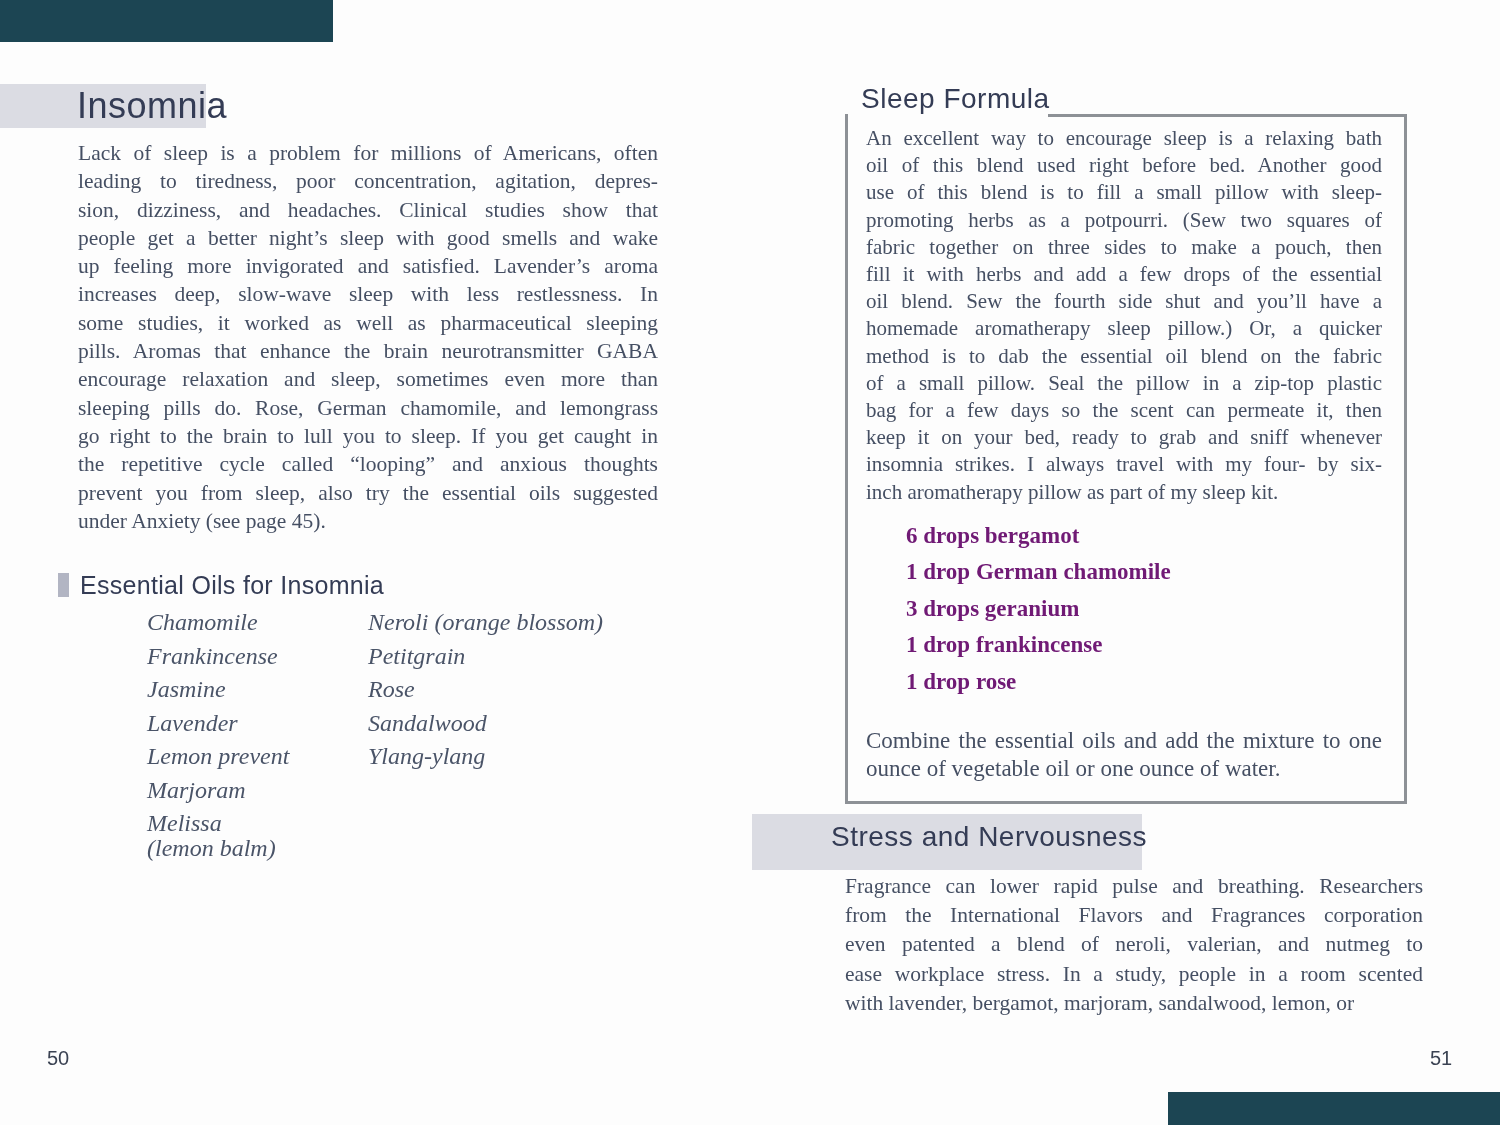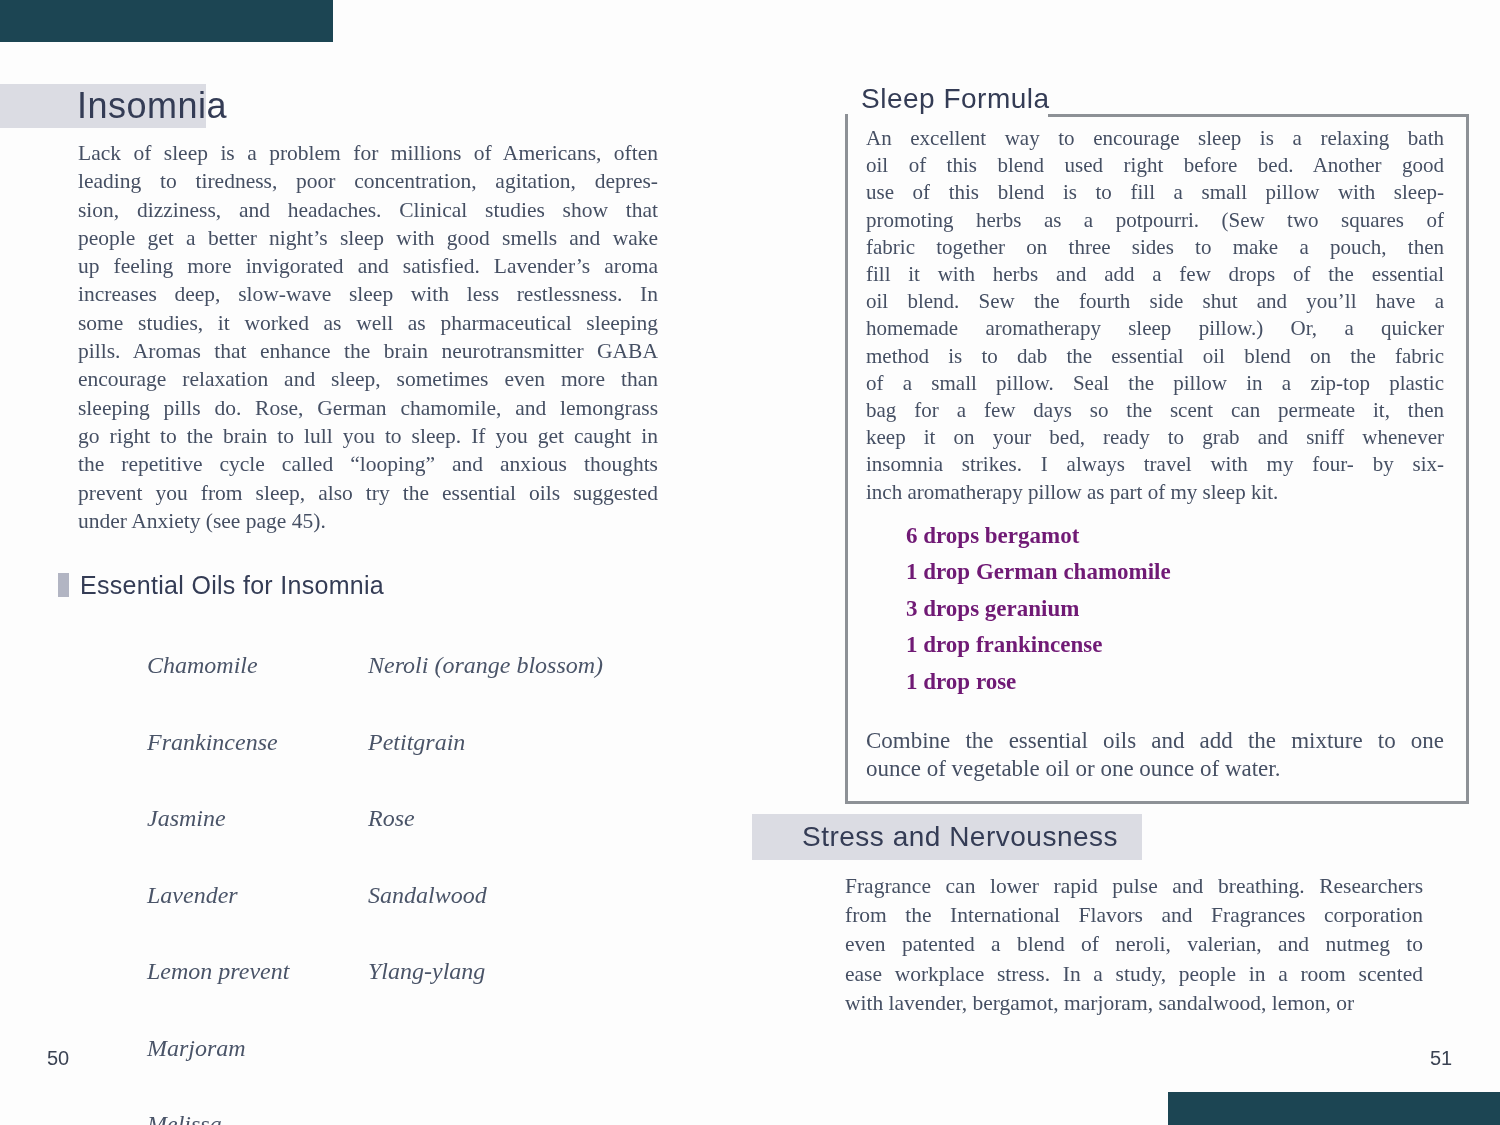--- a/index.html
+++ b/index.html
@@ -16,41 +16,41 @@
   .cover-edge.br { right:0; bottom:0; width:332px; height:33px; }
 
   
   .h-box {
     position:absolute; background:#dbdce3;
     font-family:"Liberation Sans", sans-serif;
     color:#343c55; letter-spacing:0.5px; box-sizing:border-box;
     white-space:nowrap;
   }
   .h-box.insomnia { left:0; top:84px; width:206px; height:44px; font-size:36px; line-height:44px; padding-left:77px; }
-  .h-box.stress   { left:752px; top:814px; width:390px; height:46px; font-size:28px; line-height:46px; padding-left:50px; }
+  .h-box.stress   { left:752px; top:814px; width:390px; height:56px; font-size:28px; line-height:46px; padding-left:79px; }
 
   
   .tline { text-align:justify; text-align-last:justify; }
   .tline.last { text-align-last:left; }
 
   .main-para { position:absolute; left:78px; top:139px; width:580px; font-size:21.5px; line-height:28.3px; }
 
   .subhead { position:absolute; left:58px; top:570px; white-space:nowrap; }
   .marker { display:inline-block; width:11px; height:24px; background:#b2b5c3; margin-right:11px; transform:translateY(3px); }
   .subhead-text { font-family:"Liberation Sans", sans-serif; font-size:25px; color:#343c55; letter-spacing:0.3px; }
 
   .oils { position:absolute; top:606px; font-style:italic; font-size:24px; color:#4a5468; }
-  .oils .litem { line-height:33.5px; white-space:nowrap;margin-top:43px; }
+  .oils .litem { line-height:33.5px; white-space:nowrap; }
   .oils .litem.cont { margin-top:-9px; }
   .oils.col1 { left:147px; }
   .oils.col2 { left:368px; }
 
   .box-title { position:absolute; left:861px; top:83px; font-family:"Liberation Sans", sans-serif; font-size:28px; color:#343c55; letter-spacing:0.5px; white-space:nowrap; }
   .formula-box {
-    position:absolute; left:845px; top:114px; width:624px;
+    position:absolute; left:845px; top:114px; width:562px;
     border:3px solid #8d9196; border-top:none; box-sizing:border-box;
     padding:11px 22px 18px 18px;
   }
   .topline { position:absolute; left:200px; top:0; right:-3px; height:3px; background:#8d9196; }
   .box-para { font-size:21px; line-height:27.2px; }
   .recipe { margin:12px 0 0 40px; font-weight:bold; font-size:23px; color:#701a75; }
   .recipe .litem { line-height:36.5px; white-space:nowrap; }
   .box-footer { margin-top:27px; font-size:23px; line-height:28px; }
 
   .stress-para { position:absolute; left:845px; top:872px; width:578px; font-size:21.5px; line-height:29.2px; }

